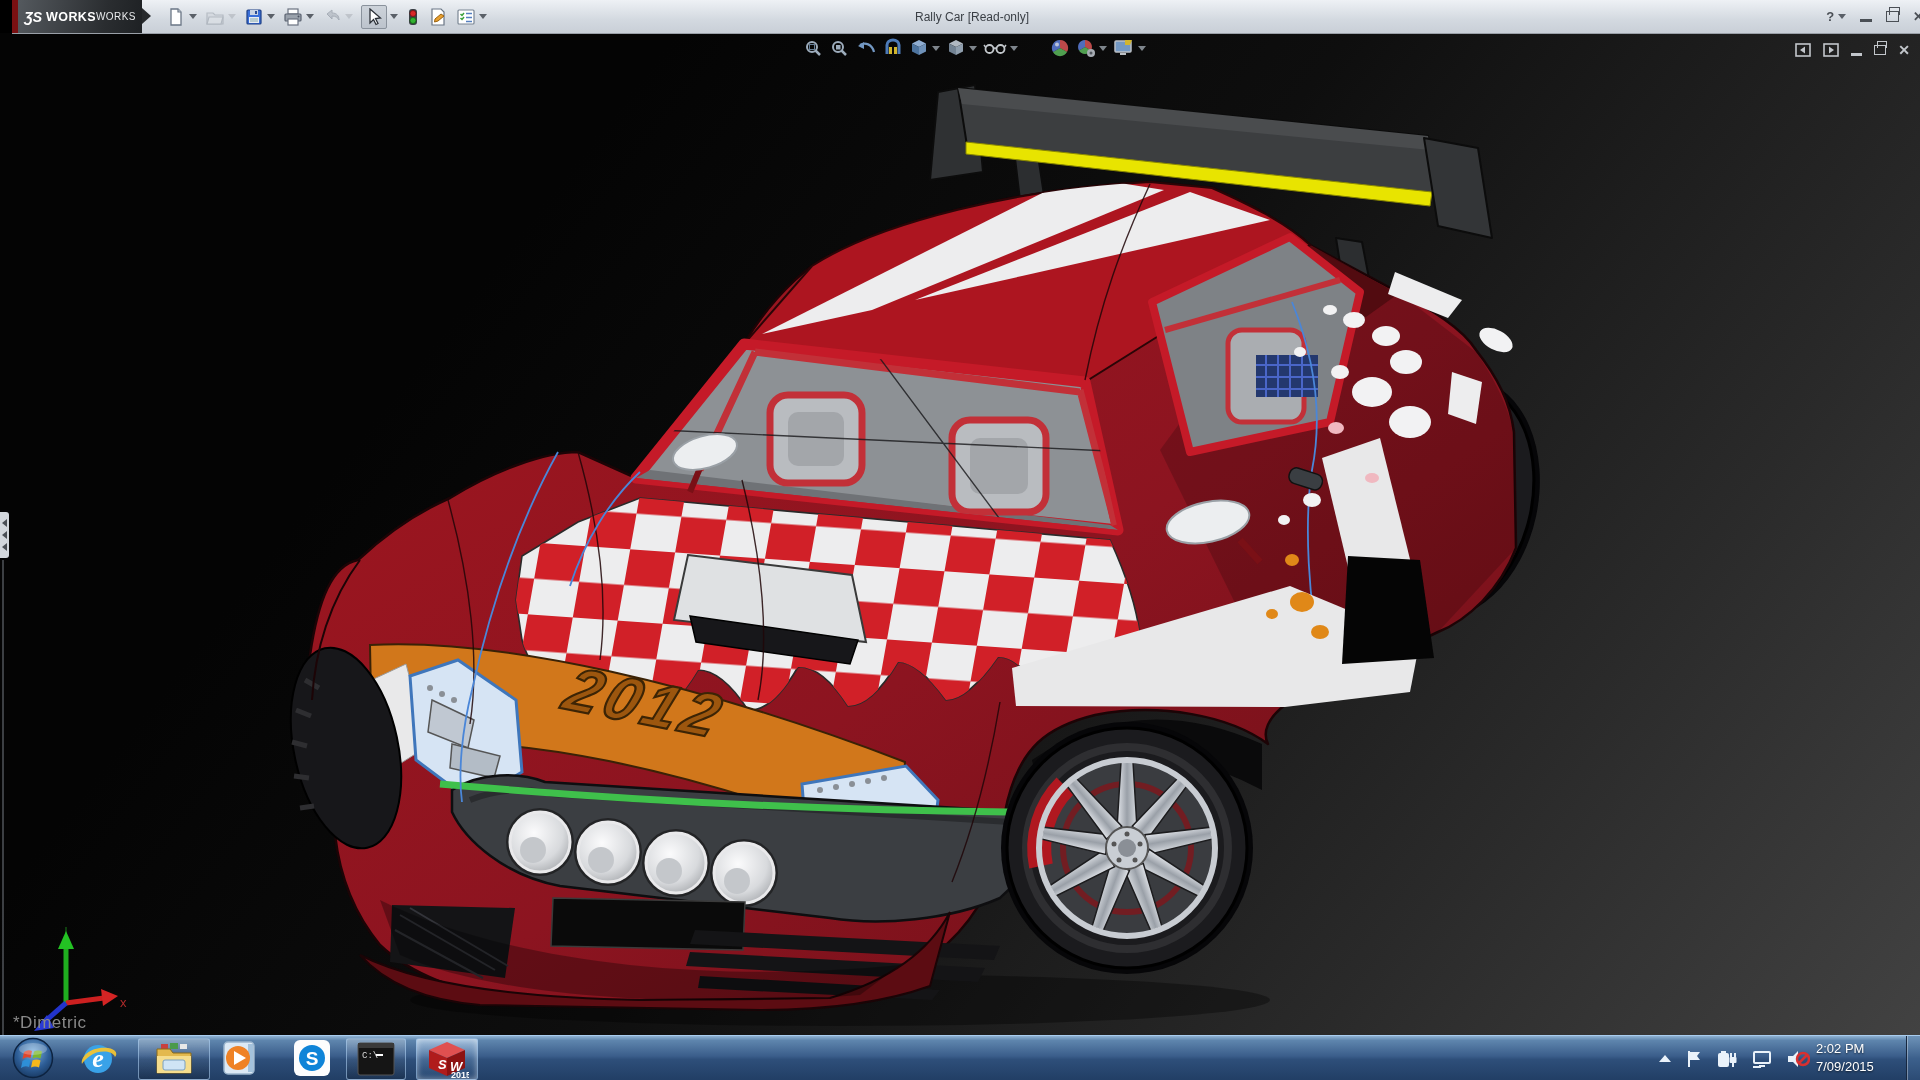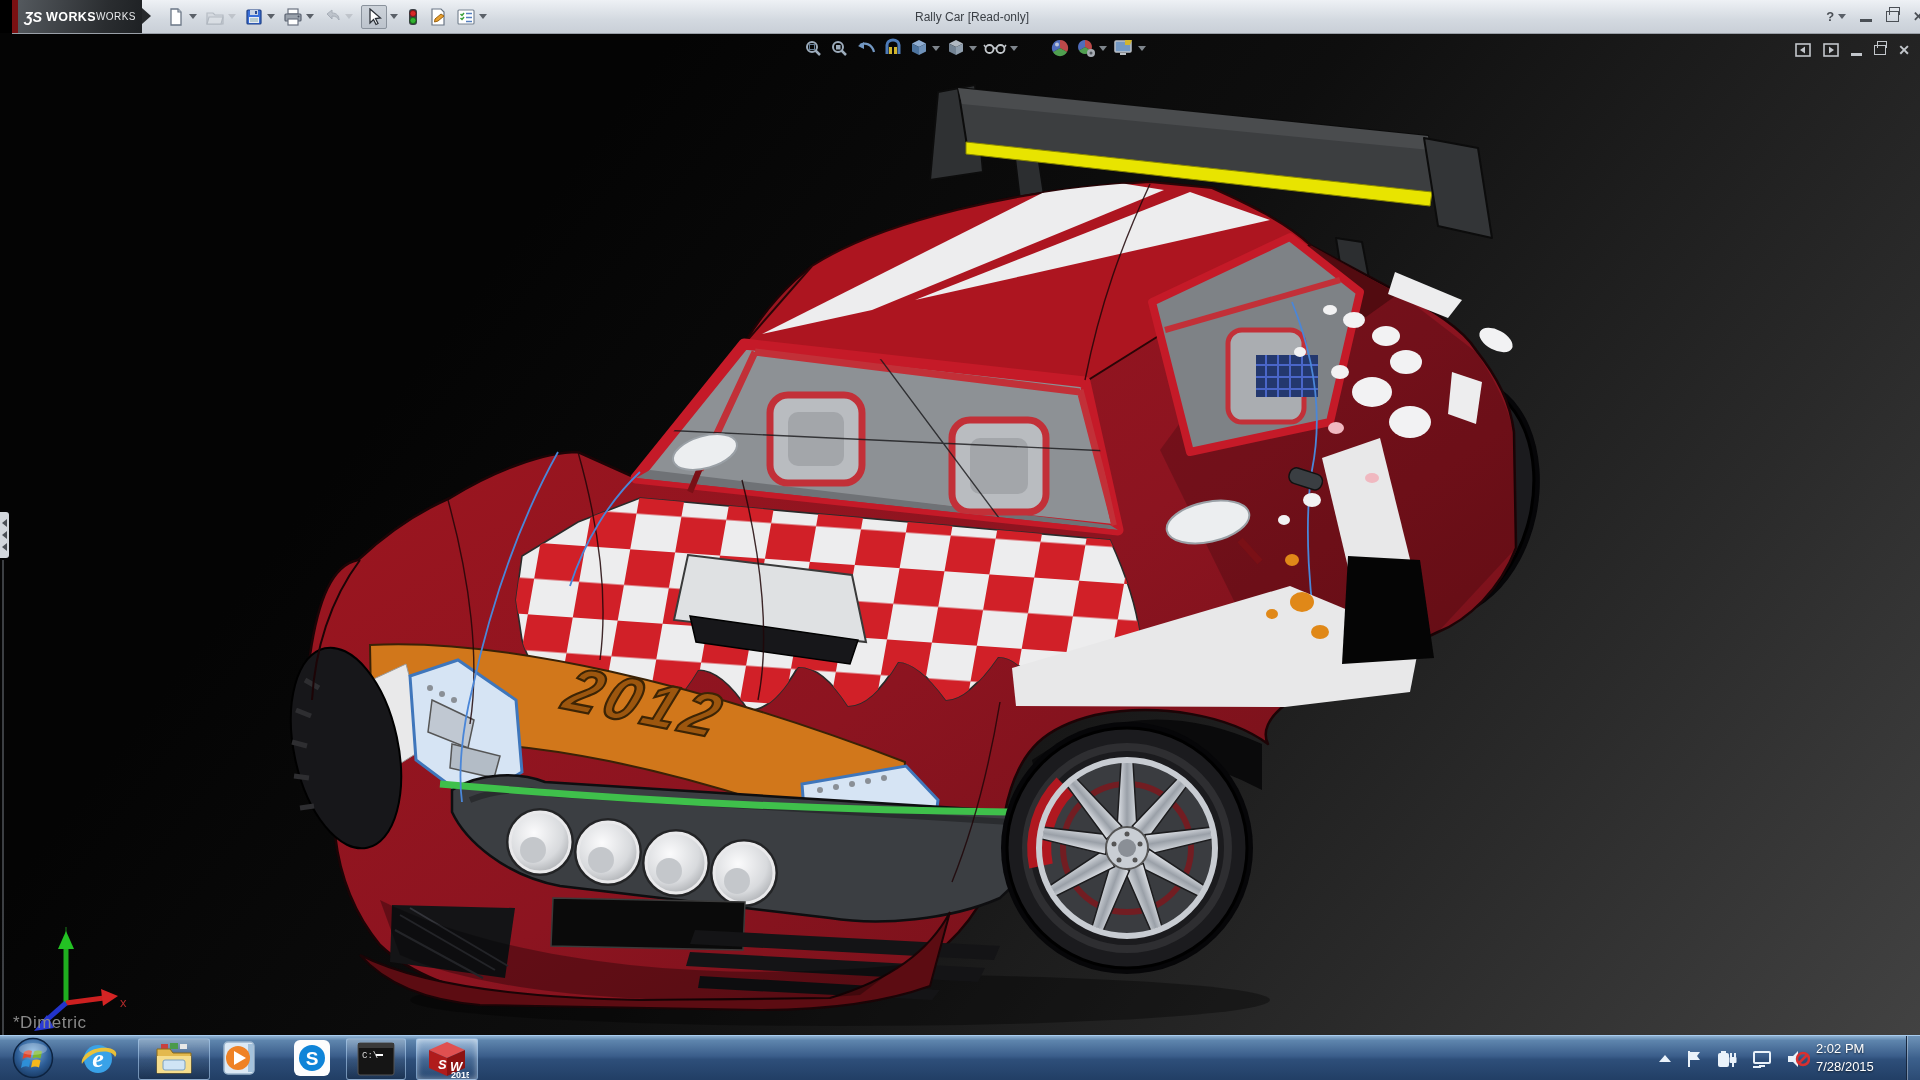--- a/index.html
+++ b/index.html
@@ -669,18 +669,18 @@
         </svg>
       <svg width="24" height="20">
           <polygon points="2,7 7,7 12,2 12,18 7,13 2,13" fill="#eaf2fa"></polygon>
           <circle cx="17" cy="10" r="6" fill="none" stroke="#d83030" stroke-width="2.5"></circle>
           <path d="M13 14 L21 6" stroke="#d83030" stroke-width="2.5"></path>
         </svg>
     </div>
 
     <div class="clock">
       <div>2:02 PM</div>
-      <div>7/28/2015</div>
+      <div>7/09/2015</div>
     </div>
     <div class="show-desktop"></div>
   </div>
 
 </div>
 
 </body></html>

